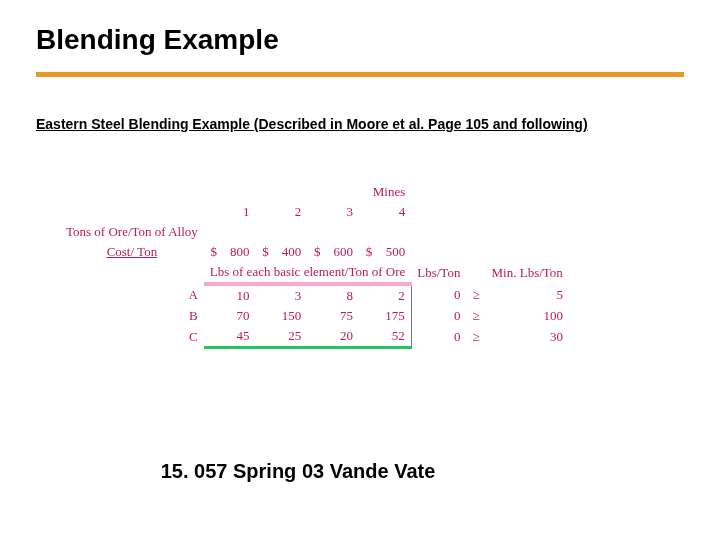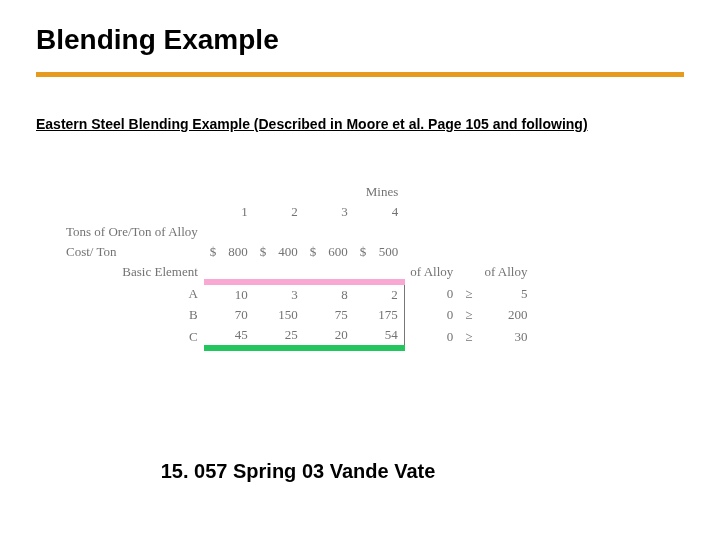--- a/index.html
+++ b/index.html
@@ -40,42 +40,42 @@
     font-size: 14px;
     font-weight: bold;
     text-decoration: underline;
   }
   .tablewrap {
     position: absolute;
     left: 60px;
     top: 182px;
     font-family: "Times New Roman", Times, serif;
     font-size: 13px;
-    color: #737373;
+    color: #be185d;
   }
   table.data {
     border-collapse: collapse;
   }
   table.data td, table.data th {
     padding: 2px 6px;
     font-weight: normal;
     text-align: right;
     white-space: nowrap;
   }
   td.ctr { text-align: center; }
   .mines-hdr td { text-align: center; }
   .row-lab { text-align: left; padding-right: 14px; }
   .mid-caption td {
     text-align: center;
     padding-top: 14px;
     padding-bottom: 6px;
   }
   
-  .box-top  { border-top: 6px solid #f9a8d4; margin-top: 32px; }
-  .box-bot  { border-bottom: 6px solid #22c55e; }
+  .box-top  { border-top: 4px solid #f9a8d4; margin-top: 32px; }
+  .box-bot  { border-bottom: 3px solid #22c55e; }
   .box-r    { border-right: 1px solid #777; }
   .footer {
     position: absolute;
     left: 0;
     right: 0;
     top: 460px;
     text-align: center;
     font-size: 20px;
     font-weight: bold;
   }
@@ -123,47 +123,40 @@
             <td></td>
             <td></td>
             <td></td>
             <td></td>
             <td></td>
             <td></td>
             <td></td>
             <td></td>
       </tr>
       <tr>
-        <td class="row-lab" style="text-align:left;">Cost/ Ton</td>
+        <td class="row-lab" style="text-align:center;text-decoration:underline;">Cost/ Ton</td>
         <td>$</td>
         <td>800</td>
         <td>$</td>
         <td>400</td>
         <td>$</td>
         <td>600</td>
         <td>$</td>
         <td>500</td>
         <td></td>
             <td></td>
             <td></td>
       </tr>
 
-      <tr>
-        <td class="row-lab">Basic Element</td>
-        <td></td>
-            <td></td>
-            <td></td>
-            <td></td>
-            <td></td>
-            <td></td>
-            <td></td>
-            <td></td>
-        <td class="ctr">of Alloy</td>
-        <td></td>
-        <td class="ctr">of Alloy</td>
+      <tr class="mid-caption">
+        <td></td>
+        <td colspan="8" class="ctr">Lbs of each basic element/Ton of Ore</td>
+        <td class="ctr">Lbs/Ton</td>
+        <td></td>
+        <td class="ctr">Min. Lbs/Ton</td>
       </tr>
 
       <tr>
         <td class="row-lab">A</td>
         <td class="box-top"></td>
         <td class="box-top">10</td>
         <td class="box-top"></td>
         <td class="box-top">3</td>
         <td class="box-top"></td>
         <td class="box-top">8</td>
@@ -179,33 +172,33 @@
         <td></td>
         <td>70</td>
         <td></td>
         <td>150</td>
         <td></td>
         <td>75</td>
         <td></td>
         <td class="box-r">175</td>
         <td>0</td>
         <td class="ctr">≥</td>
-        <td>200</td>
+        <td>100</td>
       </tr>
 
       <tr>
         <td class="row-lab">C</td>
         <td class="box-bot"></td>
         <td class="box-bot">45</td>
         <td class="box-bot"></td>
         <td class="box-bot">25</td>
         <td class="box-bot"></td>
         <td class="box-bot">20</td>
         <td class="box-bot"></td>
-        <td class="box-bot box-r">54</td>
+        <td class="box-bot box-r">52</td>
         <td>0</td>
         <td class="ctr">≥</td>
         <td>30</td>
       </tr>
     </tbody>
       </table>
   </div>
 
   <div class="footer">15. 057 Spring 03 Vande Vate</div>
 </div>

